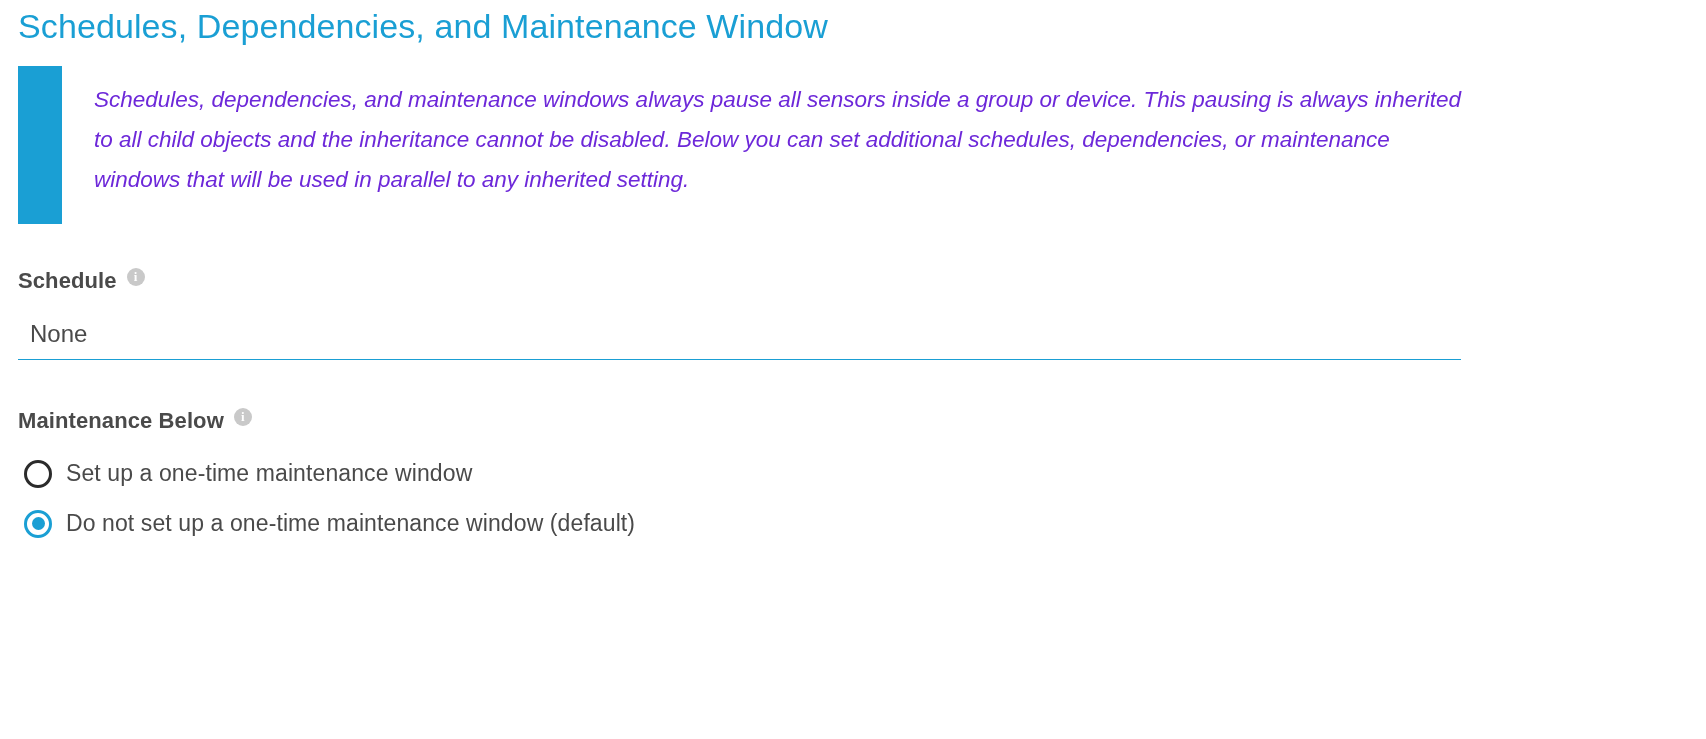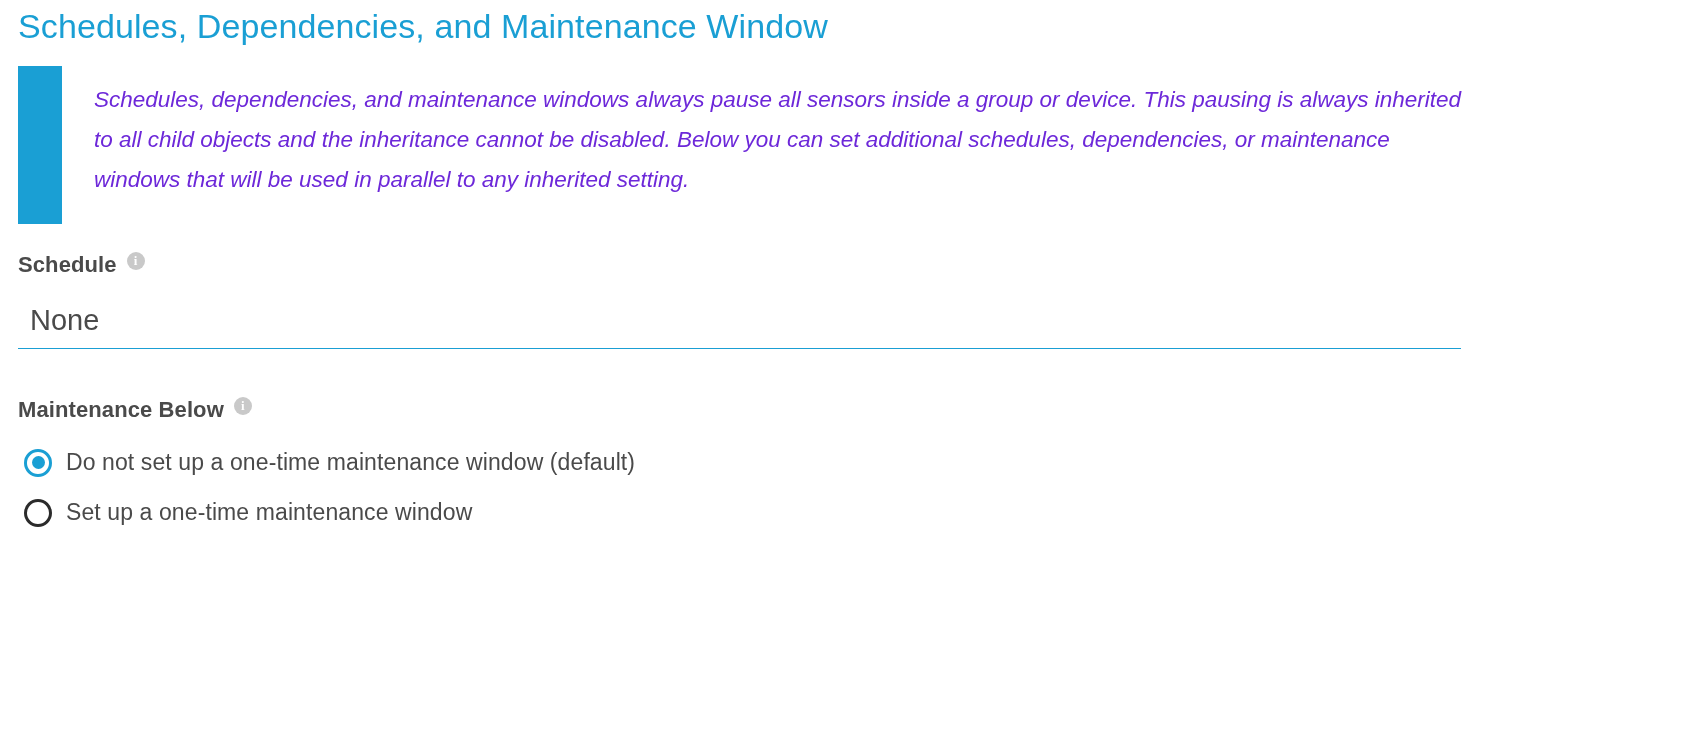--- a/index.html
+++ b/index.html
@@ -46,21 +46,21 @@
     font-style: italic;
     font-size: 22.5px;
     line-height: 1.78;
     color: #6d28d9;
     padding-left: 32px;
     padding-right: 10px;
     padding-top: 14px;
     max-width: 1620px;
   }
   .field-block {
-    margin-top: 28px;
+    margin-top: 44px;
   }
   .field-label-row {
     display: flex;
     align-items: center;
     padding-left: 8px;
     gap: 10px;
   }
   .field-label {
     font-size: 22px;
     font-weight: bold;
@@ -86,21 +86,21 @@
     margin-top: 22px;
     padding-left: 8px;
     padding-right: 12px;
   }
   .select-box {
     width: 100%;
     box-sizing: border-box;
     border: none;
     border-bottom: 1px solid #1a9fd4;
     background: transparent;
-    font-size: 29px;
+    font-size: 24px;
     color: #4a4a4a;
     font-family: "Liberation Sans", sans-serif;
     padding: 4px 0 12px 12px;
     outline: none;
     -webkit-appearance: none;
     appearance: none;
   }
   .maintenance-block {
     margin-top: 48px;
   }
@@ -168,25 +168,25 @@
   </div>
 
   <div class="field-block maintenance-block">
     <div class="field-label-row">
       <span class="field-label">Maintenance Below</span>
       <span class="info-icon">i</span>
     </div>
 
     <div class="radio-list">
       <div class="radio-row">
+        <span class="radio unchecked"></span>
+        <span class="radio-label">Set up a one-time maintenance window</span>
+      </div>
+      <div class="radio-row">
         <span class="radio">
             <span class="dot"></span>
           </span>
         <span class="radio-label">Do not set up a one-time maintenance window (default)</span>
-      </div>
-      <div class="radio-row">
-        <span class="radio unchecked"></span>
-        <span class="radio-label">Set up a one-time maintenance window</span>
       </div>
     </div>
   </div>
 
 </div>
 
 </body></html>

